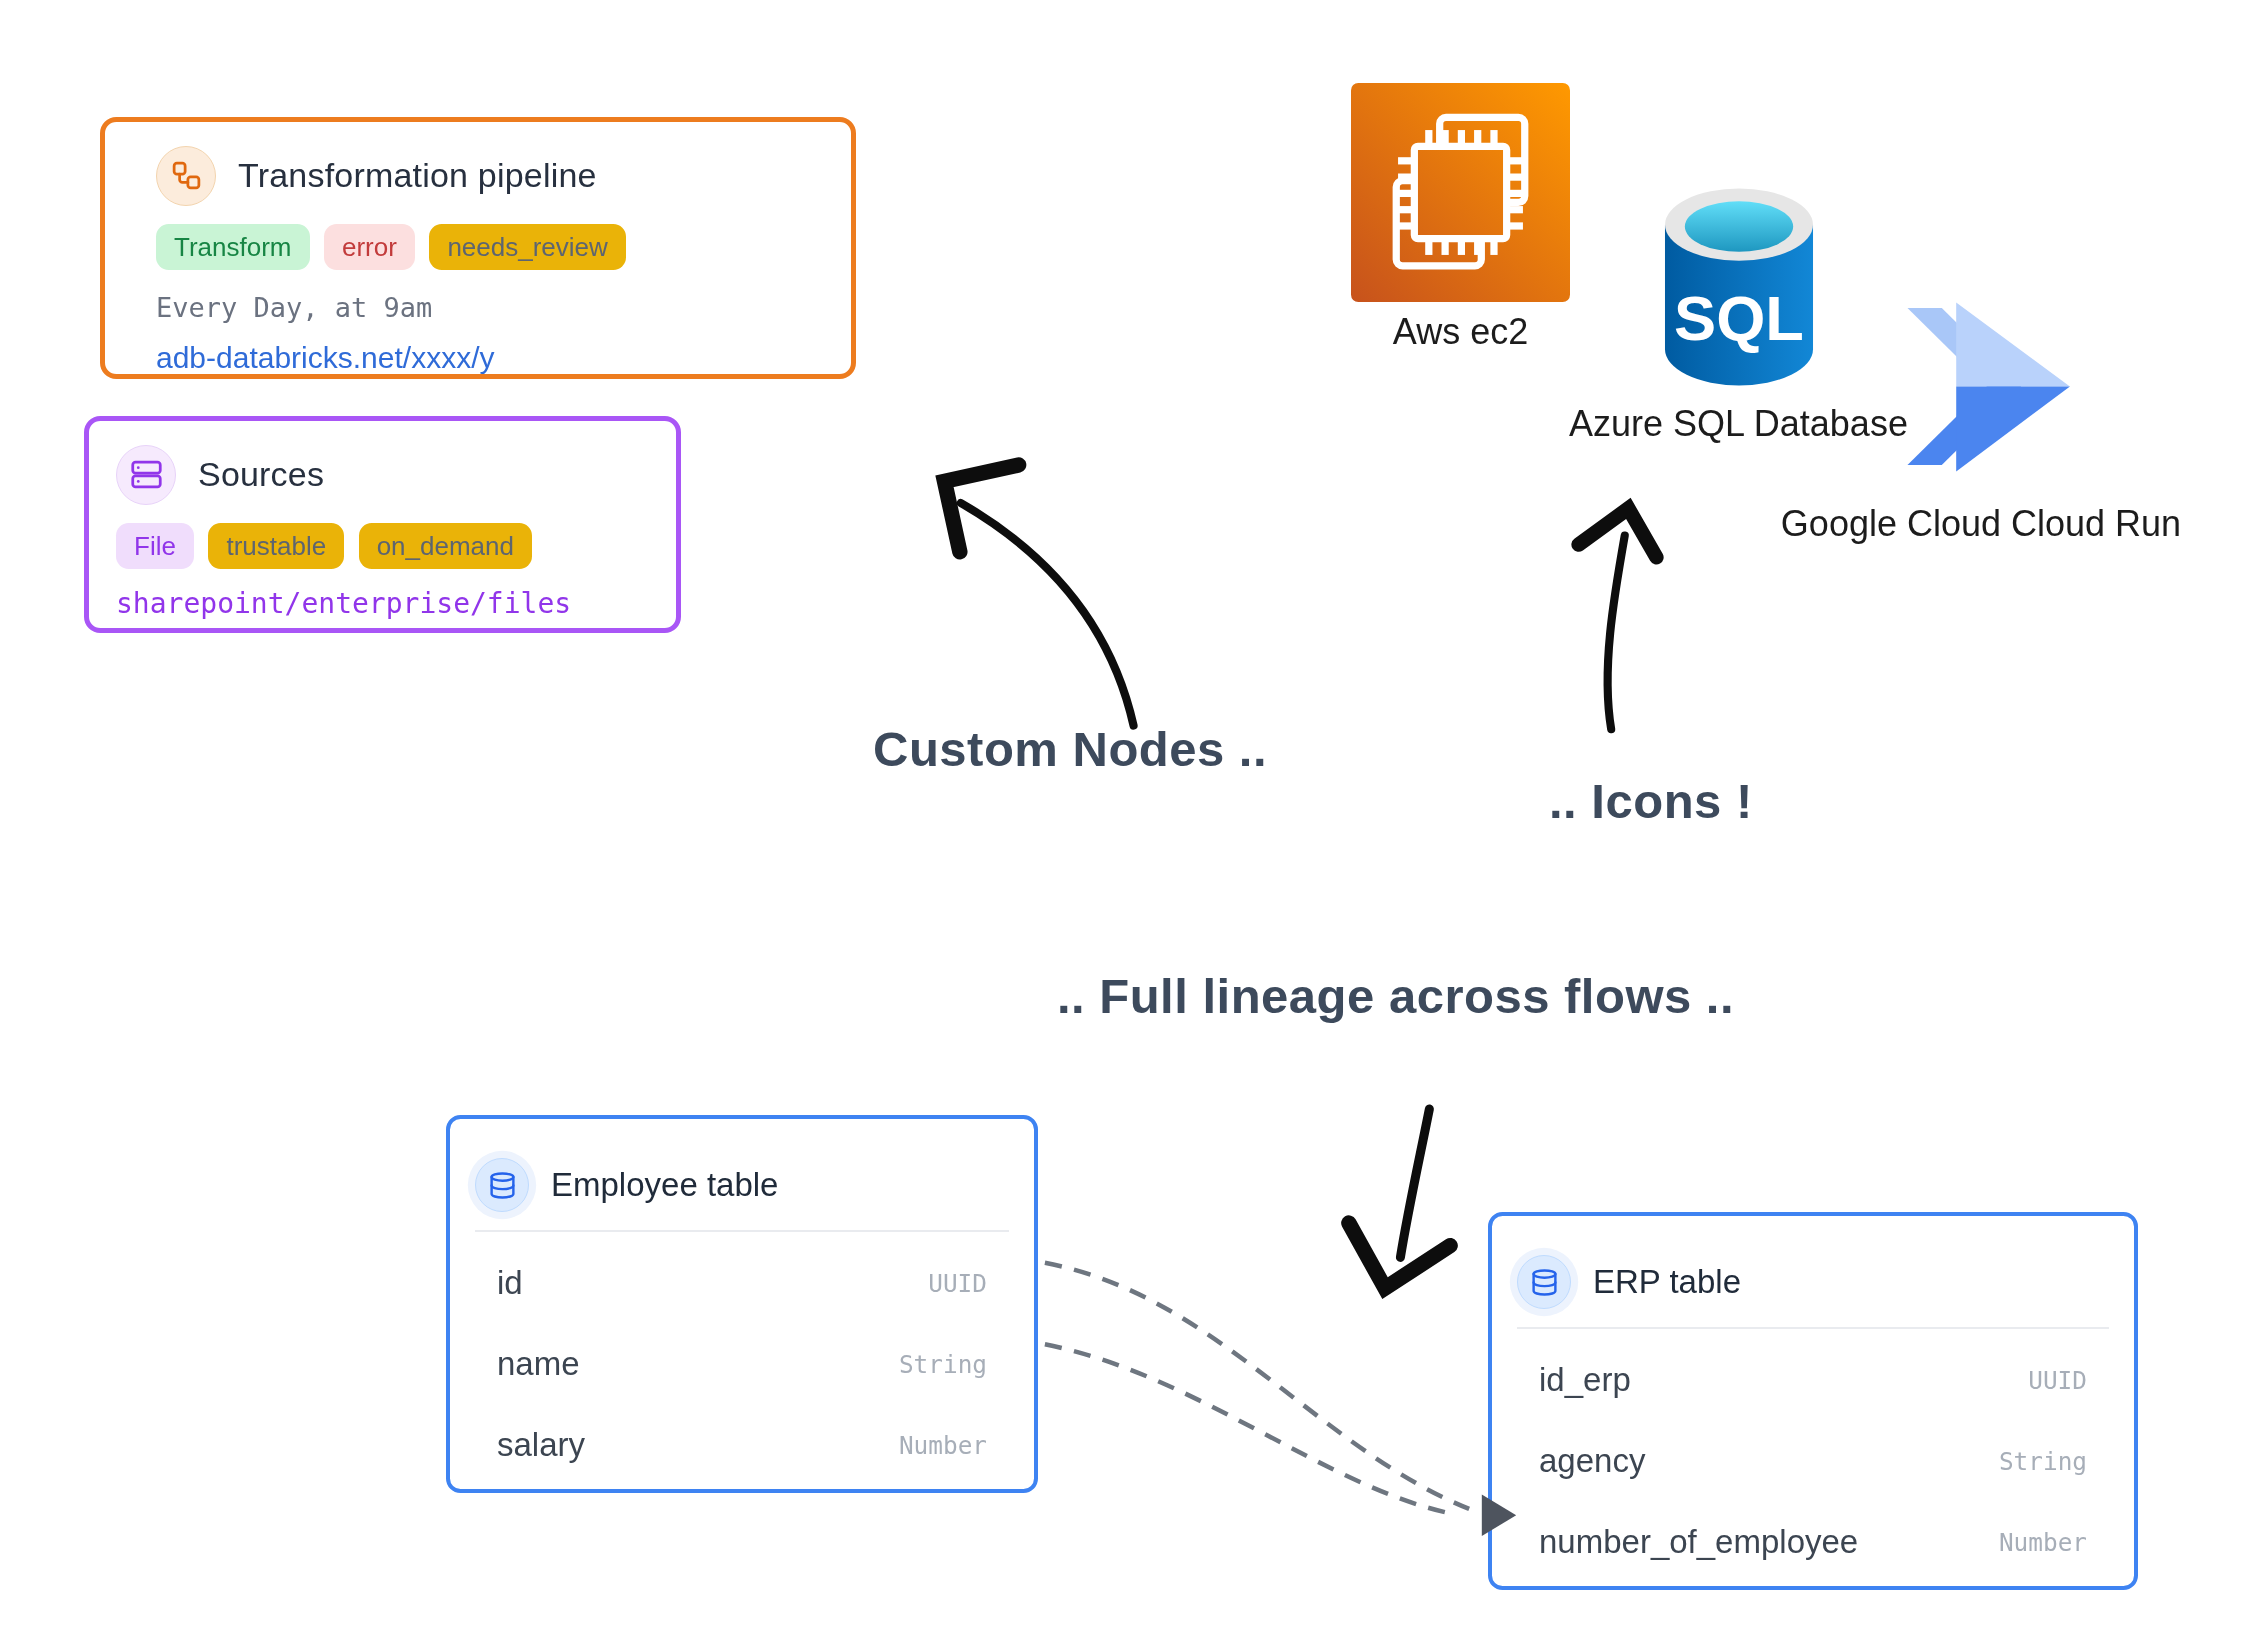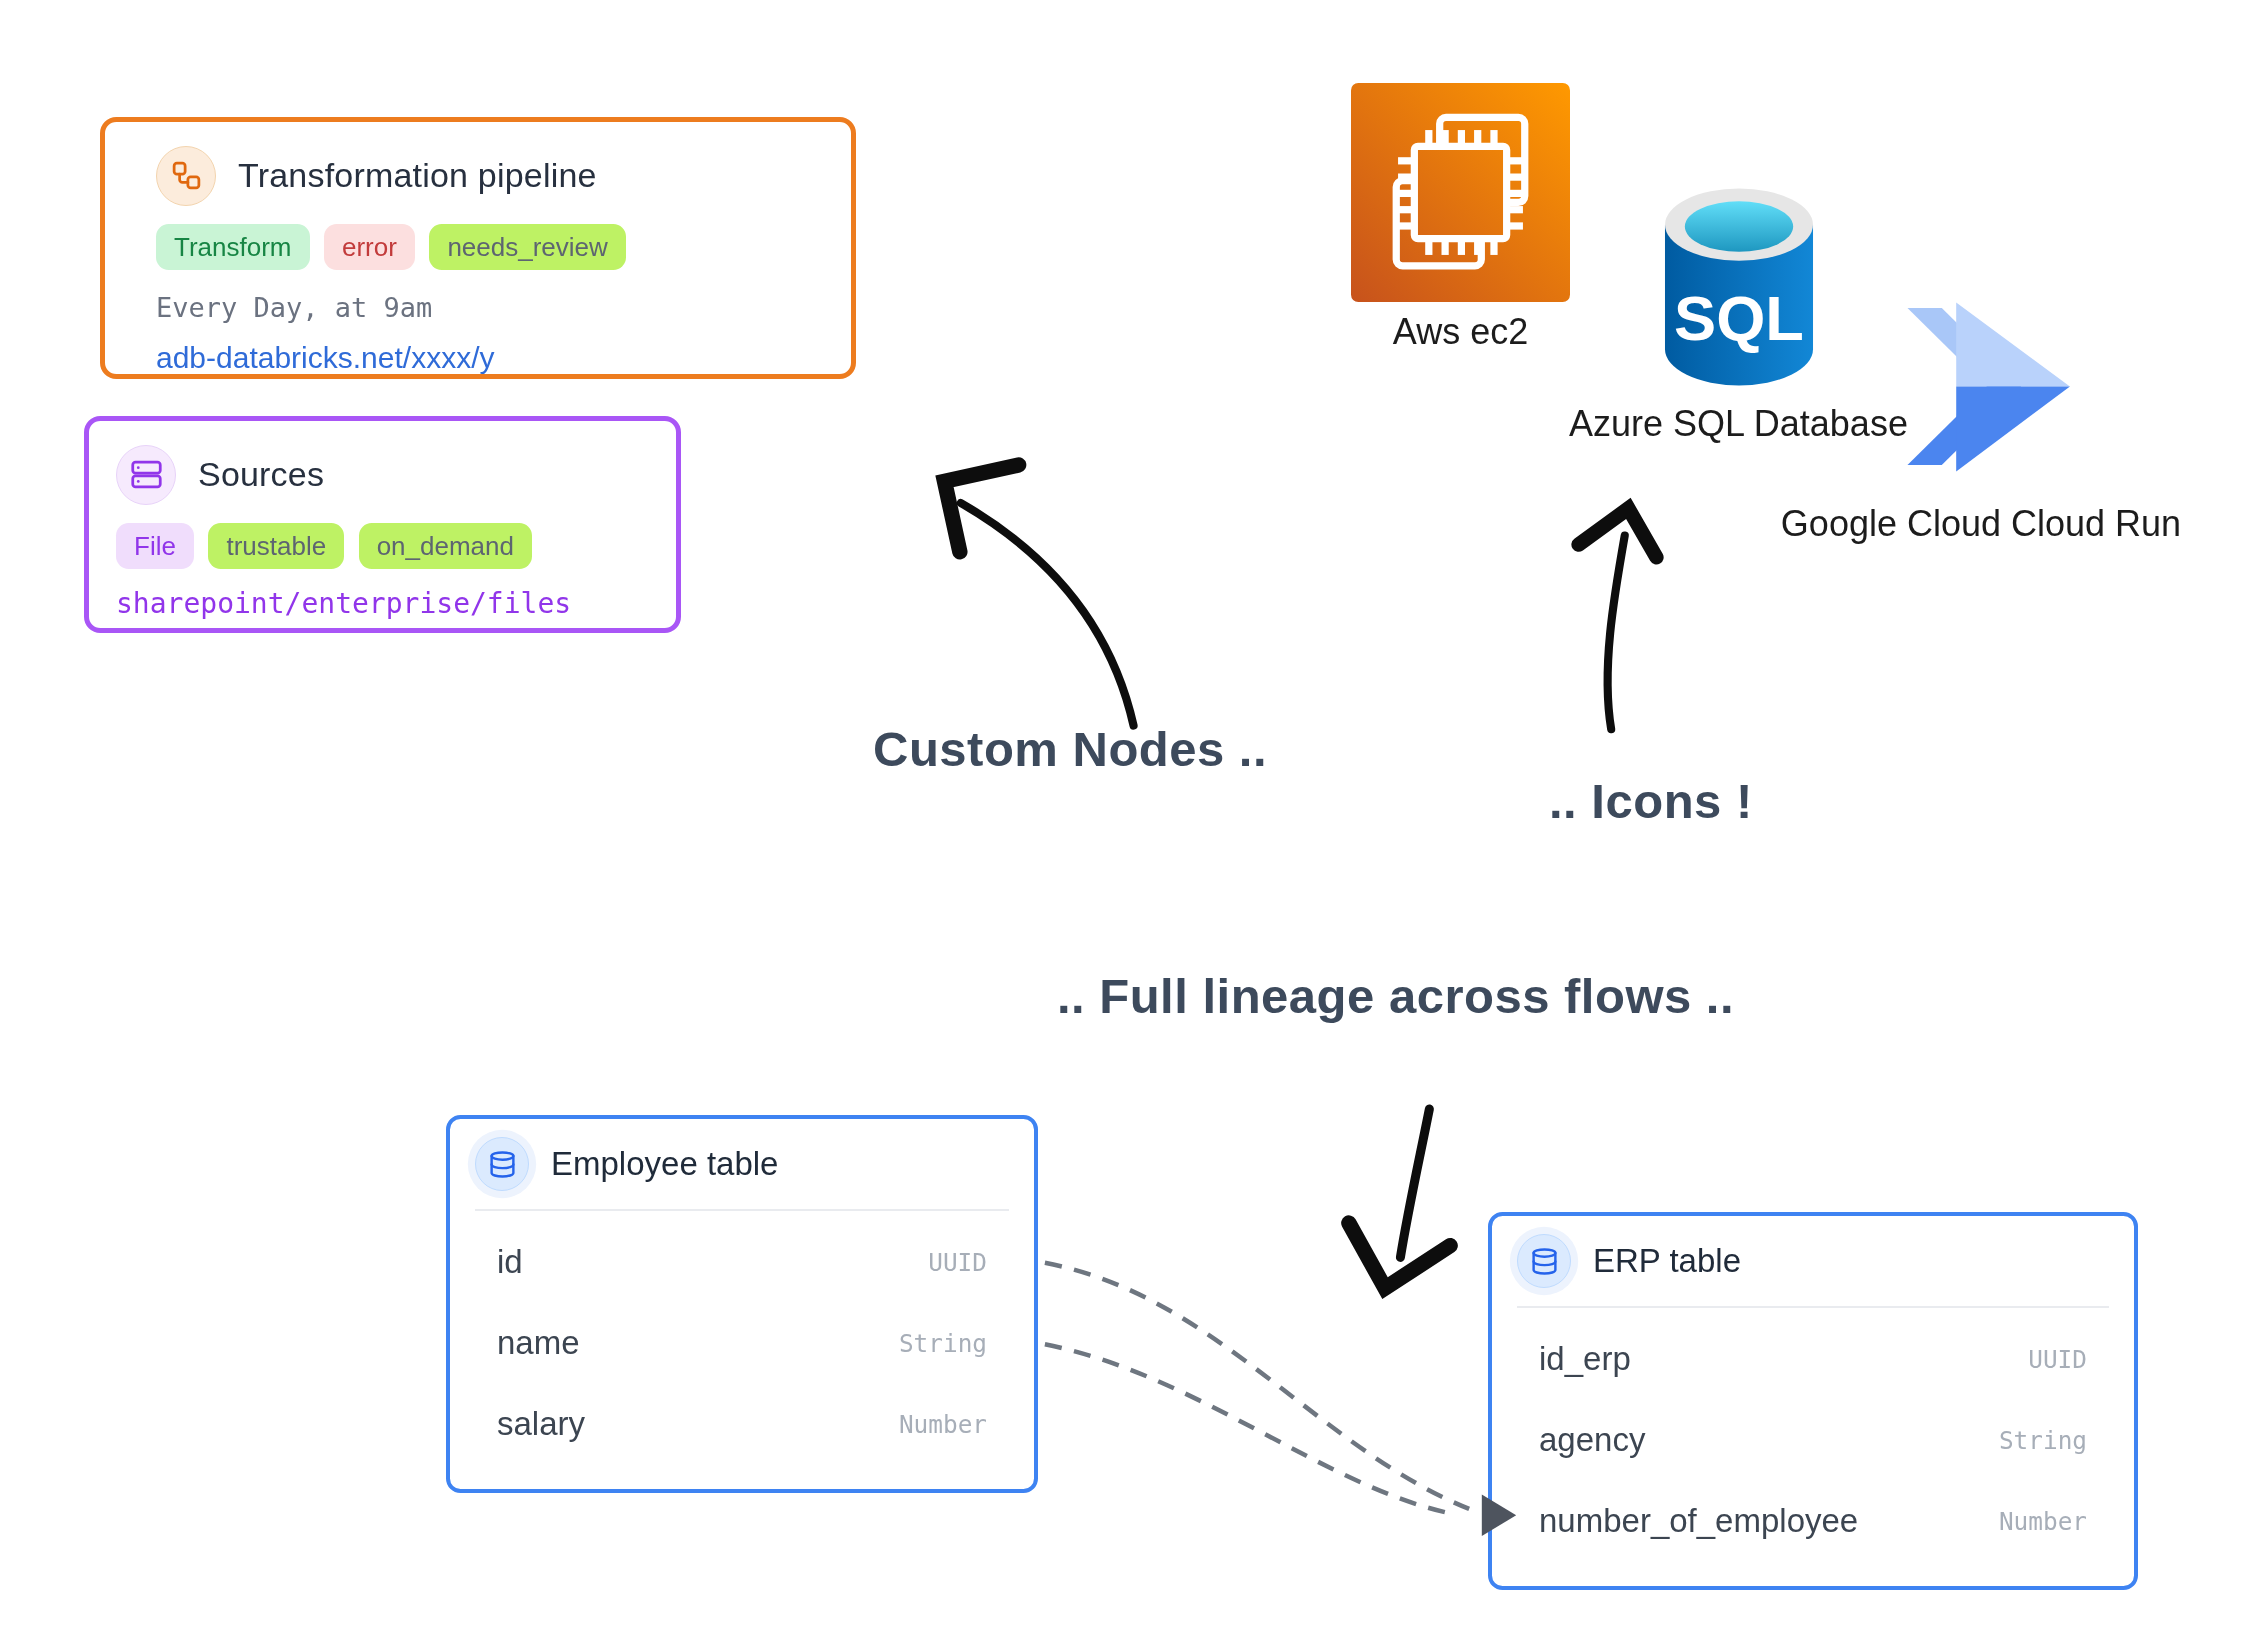--- a/index.html
+++ b/index.html
@@ -13,42 +13,42 @@
   .node-purple{left:84px;top:416px;width:597px;height:217px;border:5.4px solid #a956f6;}
   .node-header{display:flex;align-items:center;gap:22px;padding:23.5px 27px 0 27px;}
   .icon-circle{width:58px;height:58px;border-radius:50%;display:flex;align-items:center;justify-content:center;flex:0 0 auto;}
   .circle-orange{background:#fcecdc;border:1.8px solid #f3d4ae;}
   .circle-purple{background:#f6eafd;border:1.8px solid #e8d3f9;}
   .node-title{font-size:34px;font-weight:500;color:#27303f;letter-spacing:0.2px;}
   .badge-row{display:flex;gap:14.5px;padding:18px 27px 0 27px;}
   .badge{font-size:26px;padding:10px 18px;border-radius:12.7px;line-height:1;}
   .badge-green{background:#c9f4d5;color:#178544;}
   .badge-red{background:#fcdfdf;color:#c23b3b;}
-  .badge-gray{background:#bef264;color:#5d6571;}
+  .badge-gray{background:#eab308;color:#5d6571;}
   .badge-purple{background:#f0ddfc;color:#9135ea;}
   .schedule-text{font-family:"DejaVu Sans Mono",monospace;font-size:27px;color:#6b7280;padding:22px 27px 0 27px;}
   .node-link{font-size:30px;padding:18px 27px 0 27px;}
   .link-blue{color:#2f6bd8;}
   .link-purple{color:#9135ea;font-family:"DejaVu Sans Mono",monospace;font-size:28px;}
   
   .cloud-icon{position:absolute;}
   .icon-label{position:absolute;font-size:36px;color:#1c1c1c;text-align:center;}
   .aws-label{left:1351px;top:311px;width:219px;}
   .azure-label{left:1535px;top:403px;width:407px;}
   .cloudrun-label{left:1773px;top:503px;width:416px;}
   
   .annotation{position:absolute;font-weight:700;color:#3d4a5c;font-size:49px;letter-spacing:0.5px;}
   .anno-custom{left:873px;top:721px;}
   .anno-icons{left:1549px;top:773px;}
   .anno-lineage{left:1038px;top:968px;width:715px;text-align:center;}
   
   .table-node{position:absolute;background:#ffffff;border:4.5px solid #3e83f2;border-radius:14.5px;box-sizing:border-box;}
   .employee-node{left:446px;top:1115px;width:592px;height:378px;}
   .erp-node{left:1488px;top:1212px;width:650px;height:378px;}
-  .t-header{display:flex;align-items:center;gap:22px;padding:18px 25px 18px 25px;}
+  .t-header{display:flex;align-items:center;gap:22px;padding:39px 25px 18px 25px;}
   .t-circle{width:52px;height:52px;border-radius:50%;background:#dbeafe;border:1.8px solid #bfdbfe;box-shadow:0 0 0 7.2px #edf3fd;display:flex;align-items:center;justify-content:center;flex:0 0 auto;}
   .t-title{font-size:33px;font-weight:500;color:#202b3a;}
   .t-divider{height:1.8px;background:#e9ebef;margin:0 25px;}
   .t-rows{padding-top:11px;}
   .t-row{display:flex;justify-content:space-between;align-items:center;height:81px;padding:0 47px;}
   .f-name{font-size:33px;color:#3c4551;}
   .f-type{font-family:"DejaVu Sans Mono",monospace;font-size:24.4px;color:#a7aeb8;}
   
   .overlay{position:absolute;left:0;top:0;width:2268px;height:1650px;pointer-events:none;}
 </style>

